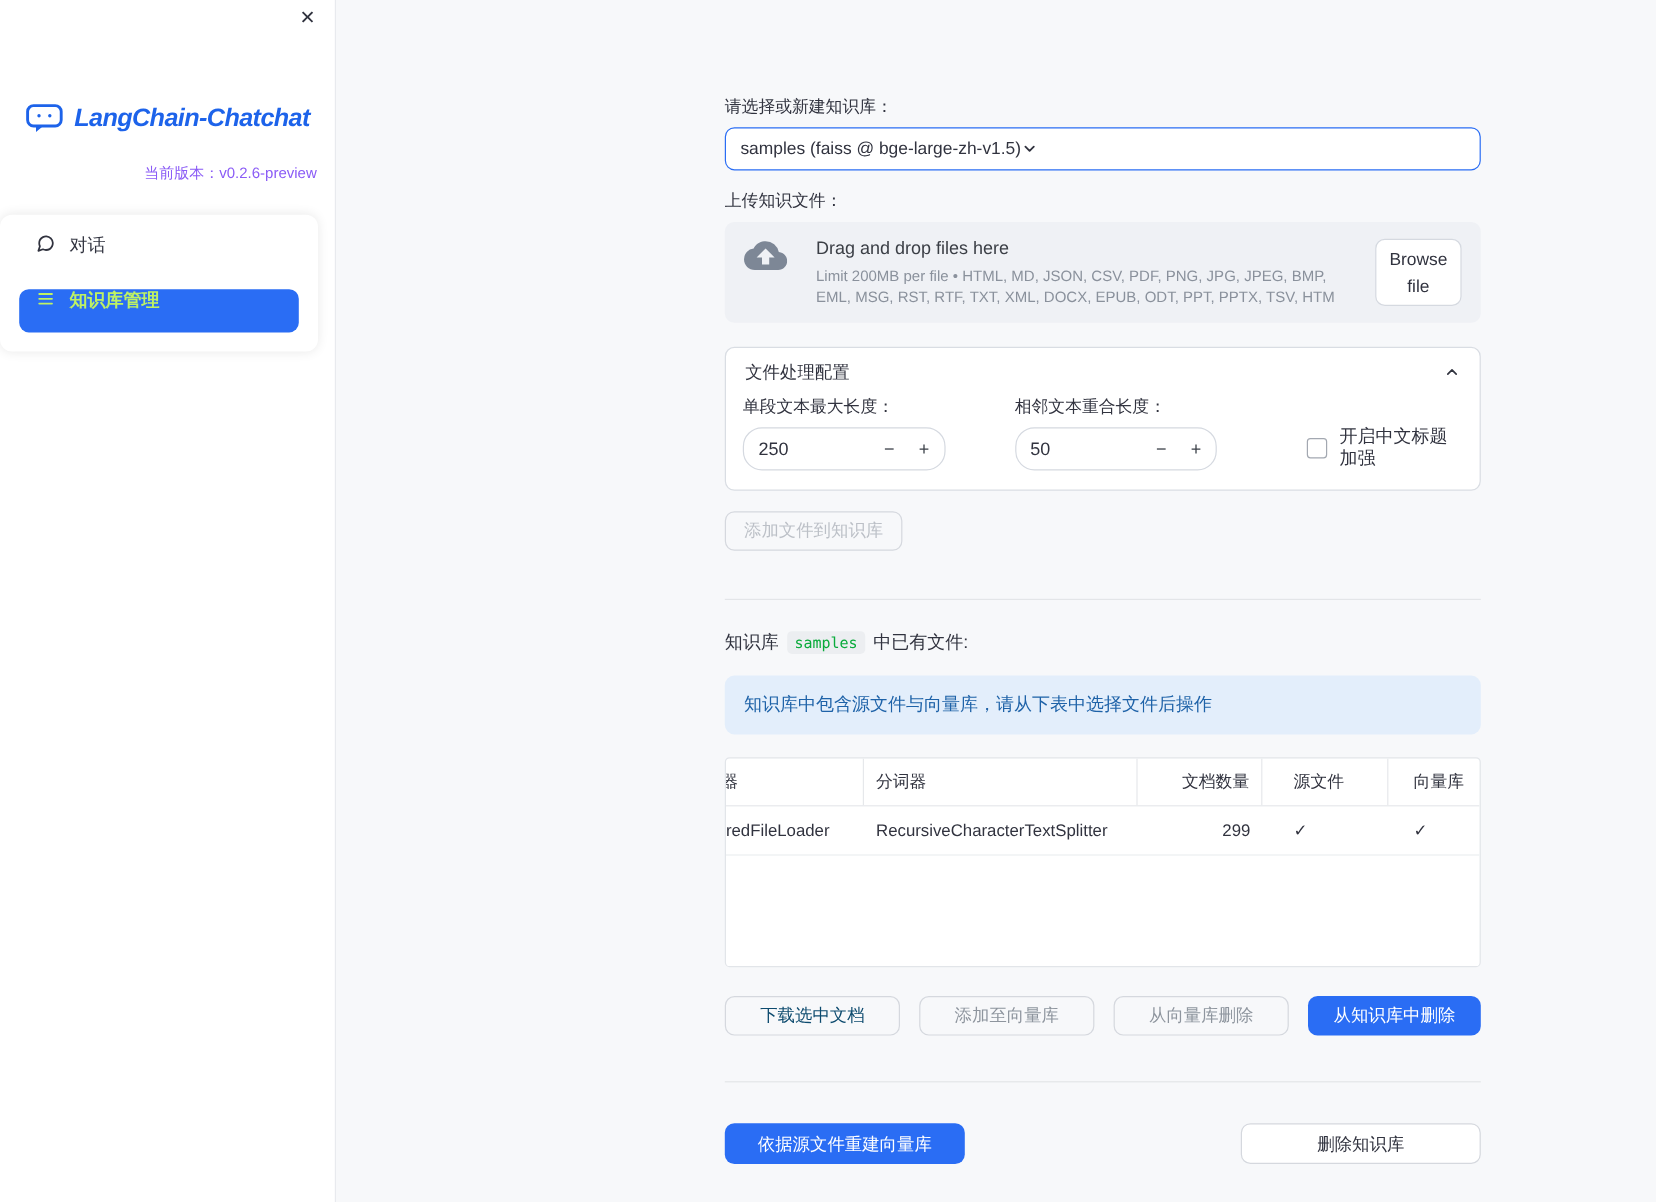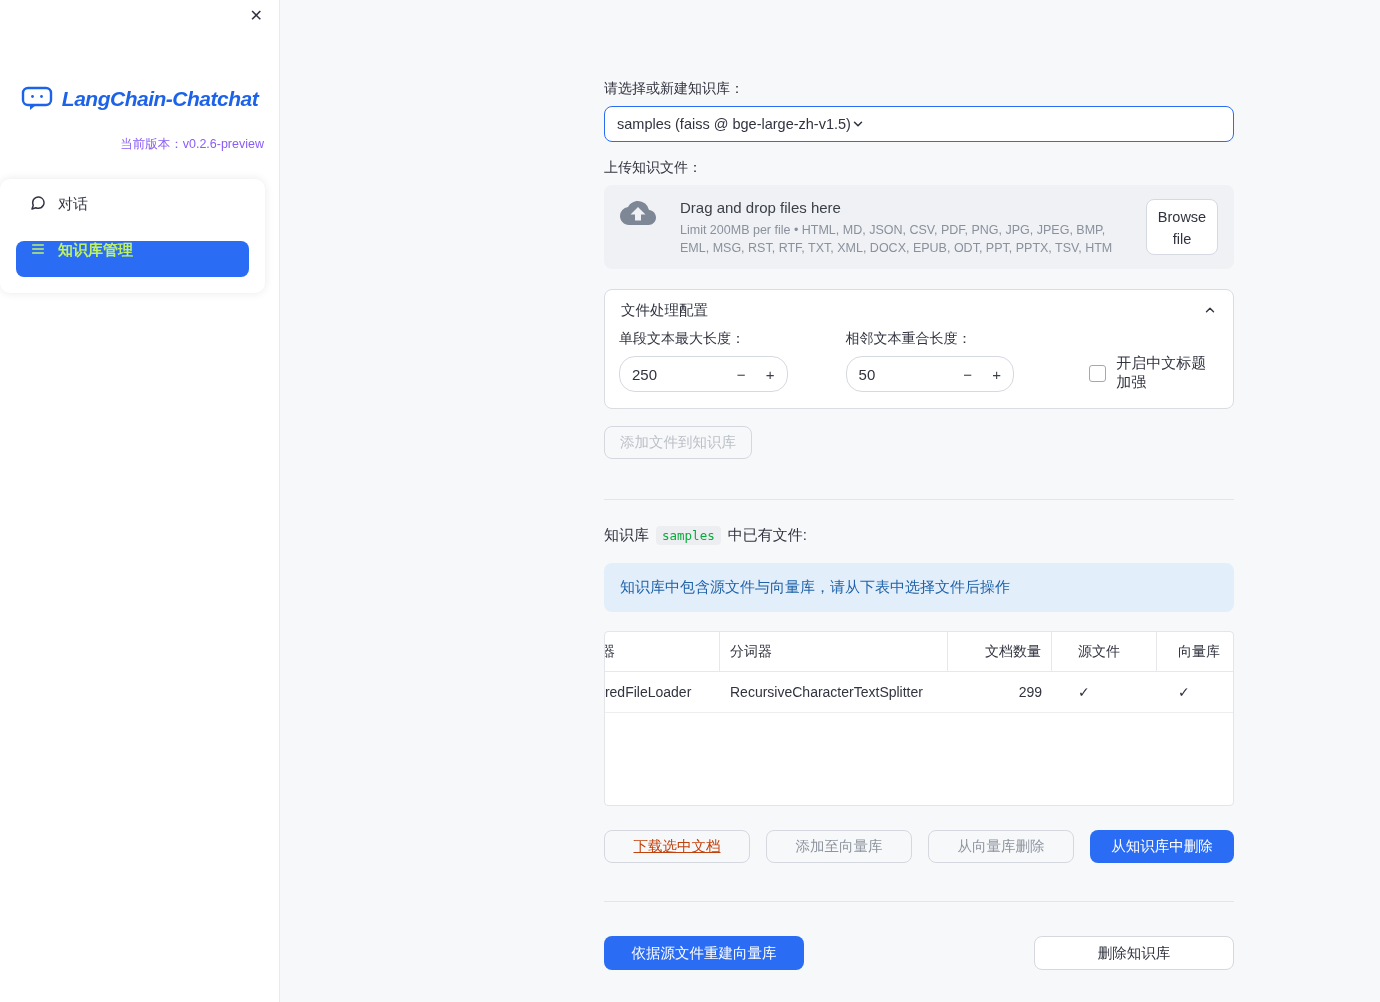--- a/index.html
+++ b/index.html
@@ -67,21 +67,21 @@
   .t-row  { display:flex; height:41px; border-bottom:1px solid #eceef0; cursor:pointer; }
   .t-cell { display:flex; align-items:center; padding:0 10px; overflow:hidden; white-space:nowrap; flex-shrink:0; }
   .t-head .t-cell { border-right:1px solid #e6e8eb; }
   .t-head .c5 { border-right:none; }
   .c1 { width:115px; } .c2 { width:228px; } .c3 { width:104px; justify-content:flex-end; }
   .c4 { width:105px; padding-left:26px; } .c5 { flex:1; padding-left:21px; }
   .clip-inner { margin-left:-70px; white-space:nowrap; }
 
   .btn-row { display:flex; gap:16px; margin-bottom:0; }
   .sec-btn { flex:1; border:1px solid #d5d8de; background:transparent; }
-  .txt-light { color:#c2410c;text-decoration:underline; }
+  .txt-light { color:#0c4a6e; }
   .txt-mid { color:#8e959e; }
   .primary-btn { background:var(--primary); color:#fff; }
   .btn-row .primary-btn { flex:1; }
 
   hr.divider2 { border:none; border-top:1px solid #e3e5e8; margin:38px 0 0; }
 
   .bottom-row { display:flex; justify-content:space-between; margin-top:34px; }
   .rebuild-btn { width:200px; height:34px; }
   .dropkb-btn { width:200px; height:34px; background:#fff; border:1px solid #d5d8de; color:#31333f; }
 </style>

